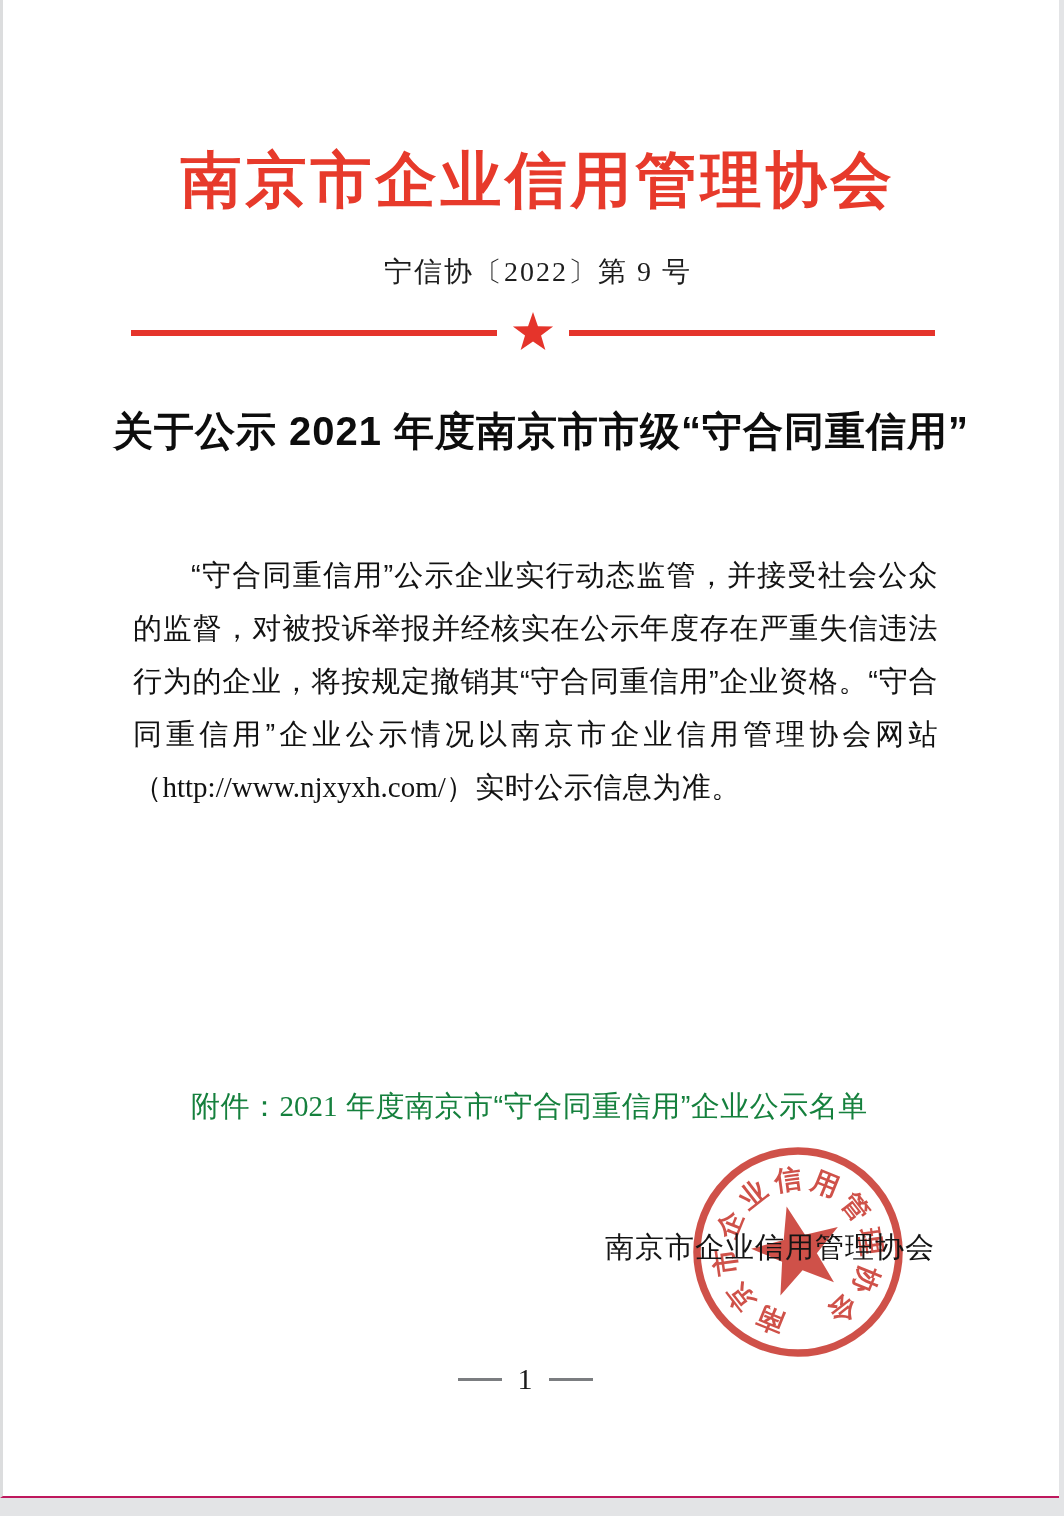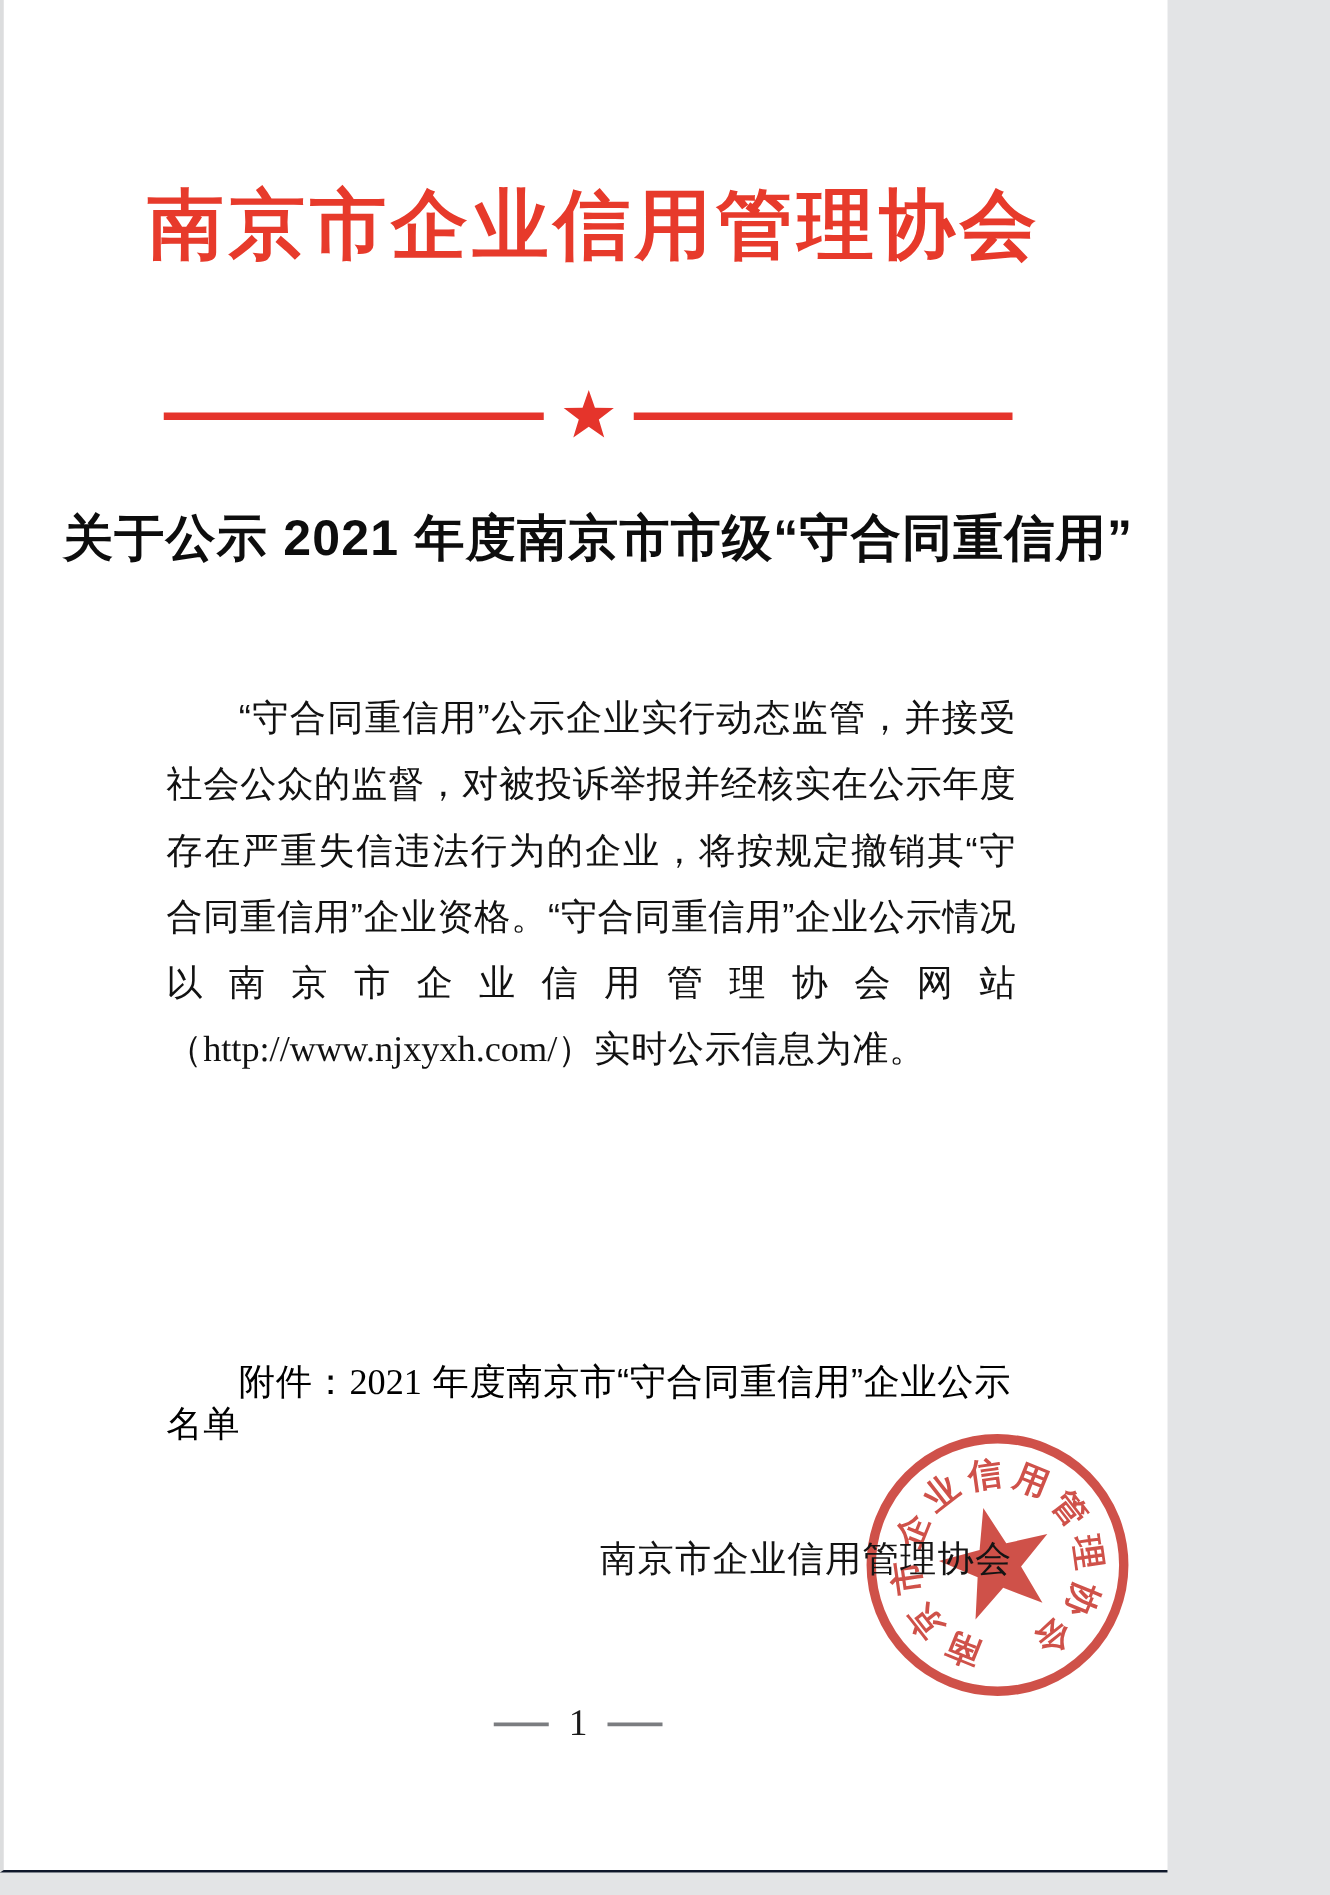--- a/index.html
+++ b/index.html
@@ -4,24 +4,24 @@
 <style>
   html,body{margin:0;padding:0;}
   body{
     width:1064px;height:1516px;
     background:var(--canvas-bg,#e3e4e6);
     font-family:"Liberation Sans",sans-serif;
     overflow:hidden;
   }
   .page{
     position:relative;
-    width:934px;height:1498px;
+    width:1059px;height:1498px;
     background:var(--page-bg,#fff);
     border-left:3px solid #dcddde;
-    border-bottom:2px solid #0f172a;
+    border-bottom:2px solid #be185d;
     box-sizing:border-box;
   }
   .center-col{
     position:absolute;left:0;width:100%;
     text-align:center;
     padding-left:14px;box-sizing:border-box;
   }
   .org-title{
     top:148px;
     font-size:61px;font-weight:bold;
@@ -48,21 +48,21 @@
     line-height:64px;letter-spacing:1px;padding-left:20px;
   }
   .body-text{
     position:absolute;top:549px;left:130px;right:121px;
     font-size:29px;line-height:53px;color:#121212;
     text-align:justify;letter-spacing:0.5px;
   }
   .body-text p{margin:0;text-indent:2em;}
   .attachment{
     position:absolute;top:1089px;left:130px;right:121px;
-    font-size:29px;line-height:34px;color:#000000;
+    font-size:29px;line-height:34px;color:#15803d;
     text-indent:2em;letter-spacing:0.5px;
   }
   .run-serif{font-family:"Liberation Serif",serif;letter-spacing:0;}
   .run-cjk{font-family:"Liberation Sans",sans-serif;}
   .signature{
     position:absolute;top:1228px;right:124px;
     font-size:29px;color:#141414;letter-spacing:1px;
     white-space:nowrap;z-index:3;
   }
   .sig-date{
@@ -94,20 +94,21 @@
     font-size:30px;color:#1a1a1a;line-height:34px;
   }
 </style>
 </head>
 <body style="--header-red: #e73a2b; --rule-red: #e5342b; --seal-red: #c93a31; --page-bg: #ffffff; --canvas-bg: #e3e4e6;">
 
 <div class="page">
 
   <div class="center-col org-title">南京市企业信用管理协会</div>
 
+  <div class="center-col doc-number">宁信协〔2022〕第 9 号</div>
 
   <div class="rule-row">
     <div class="rule-seg"></div>
     <svg class="rule-star" viewBox="0 0 48 48">
       <polygon points="24,1 29.4,16.6 45.9,16.9 32.8,26.8 37.5,42.6 24,33.2 10.5,42.6 15.3,26.8 2.1,16.9 18.6,16.6"></polygon>
     </svg>
     <div class="rule-seg"></div>
   </div>
 
   <div class="center-col notice-title">

